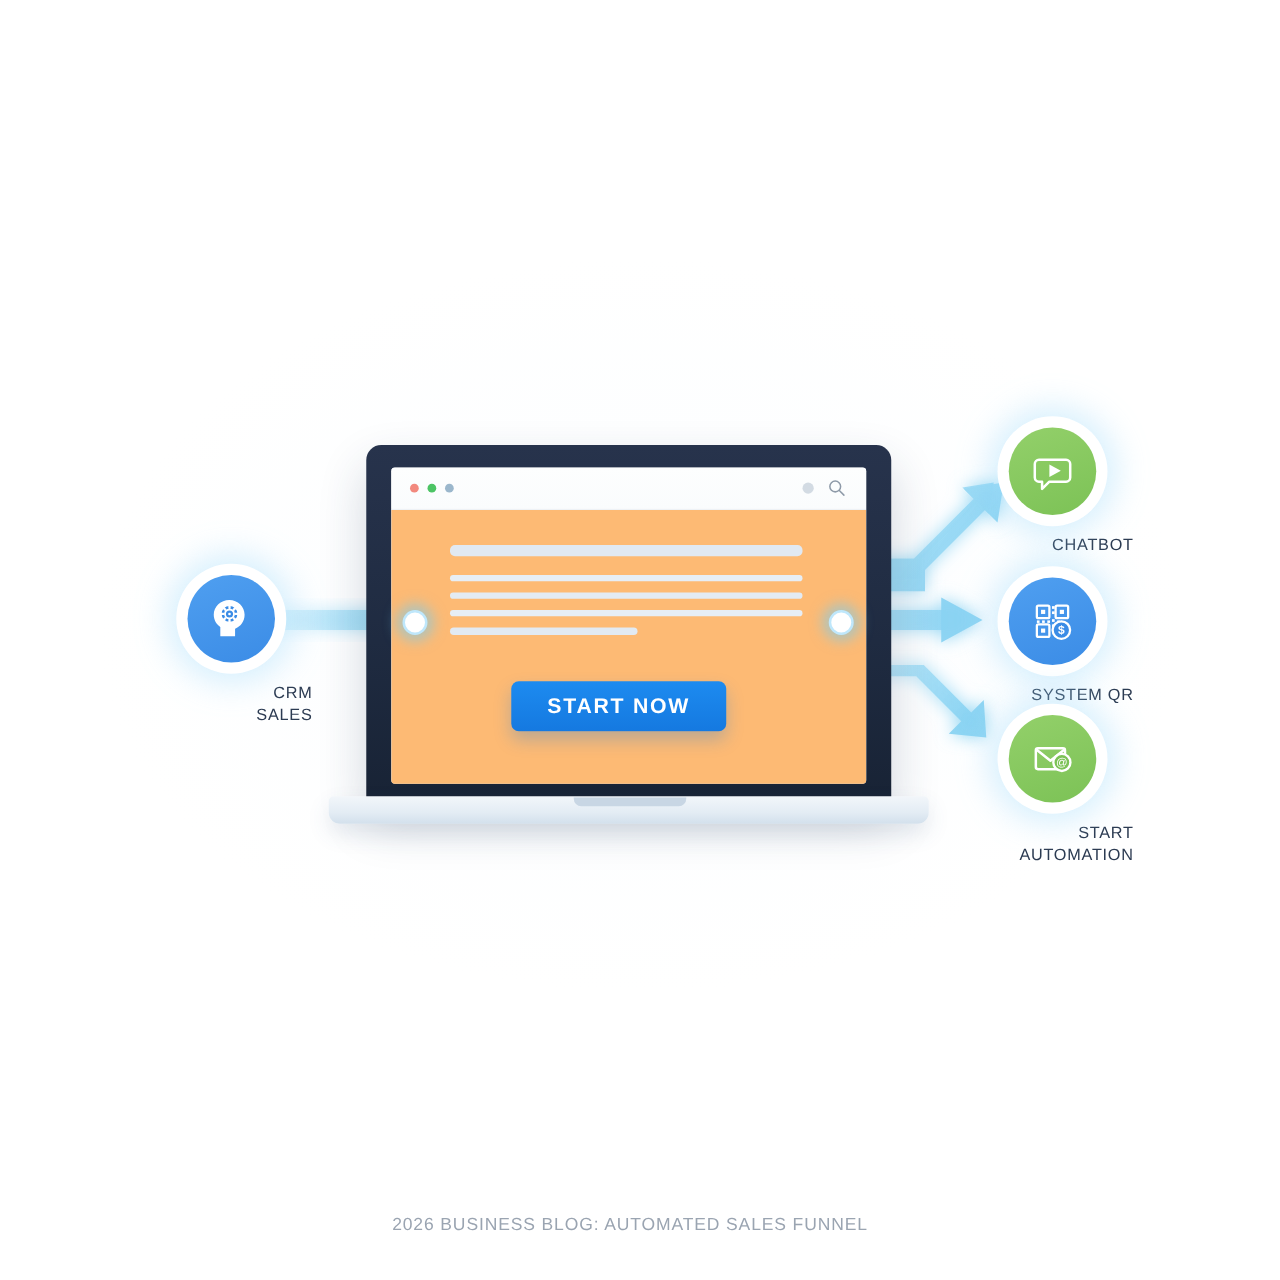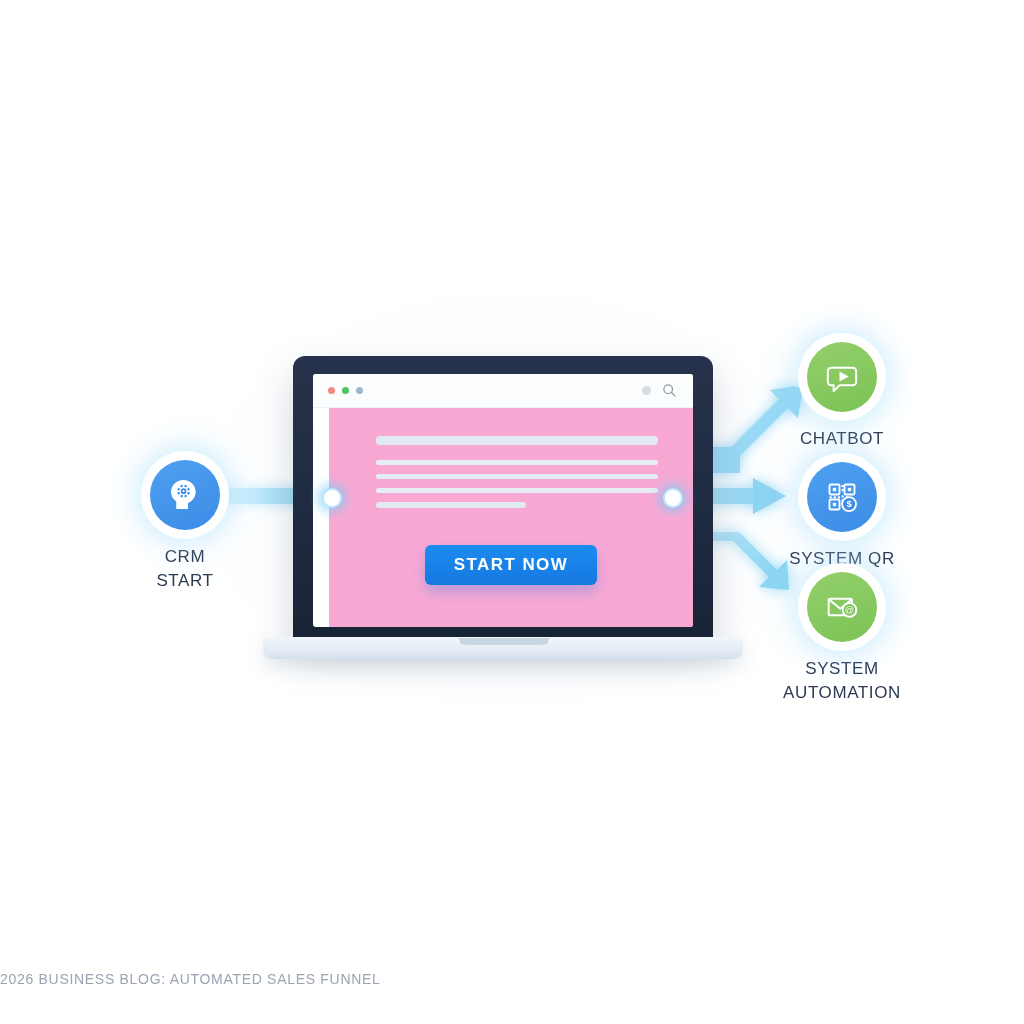--- a/index.html
+++ b/index.html
@@ -101,21 +101,21 @@
     border-radius: 50%;
     background: #d3dbe3;
   }
   #search-icon-wrap {
     position: absolute;
     right: 16px; top: 9px;
     width: 15px; height: 15px;
   }
 
   
-  #page-body { position: relative; height: 100%; background: #f9a8d4; margin-left: 16px; }
+  #page-body { position: relative; height: 100%; background: #fdba74; }
   .skel {
     position: absolute;
     border-radius: 4px;
     background: #e4ebf3;
   }
   #skel-0 { left: 47px; top: 28px; width: 282px; height: 9px; background:#e1e9f2; }
   #skel-1 { left: 47px; top: 52px; width: 282px; height: 5px; background:#e7eef5; }
   #skel-2 { left: 47px; top: 66px; width: 282px; height: 5px; background:#e3ebf3; }
   #skel-3 { left: 47px; top: 80px; width: 282px; height: 5px; background:#e7eef5; }
   #skel-4 { left: 47px; top: 94px; width: 150px; height: 6px; background:#e2eaf2; }
@@ -175,38 +175,40 @@
     height: 70px;
     border-radius: 50%;
     display: flex;
     align-items: center;
     justify-content: center;
   }
   .disc-blue  { background: linear-gradient(160deg, #4f9ff0 0%, #3b8ce6 100%); }
   .disc-green { background: linear-gradient(160deg, #93d06a 0%, #7cc256 100%); }
   .node-label {
     margin-top: 11px;
-    font-size: 17px;
+    font-size: 13px;
     color: #2c3b52;
     letter-spacing: 0.6px;
     line-height: 1.42;
     font-family: "Liberation Sans", sans-serif;
+    text-align: right;
   }
 
   #node-crm     { left: 120px; top: 456px; }
   #node-chatbot { left: 777px; top: 338px; }
   #node-payment { left: 777px; top: 458px; }
   #node-email   { left: 777px; top: 568px; }
 
   
   #caption {
     position: absolute;
     left: 0;
     top: 971px;
     width: 1008px;
+    text-align: center;
     font-size: 14px;
     letter-spacing: 0.7px;
     color: #9aa4b1;
     font-family: "Liberation Sans", sans-serif;
   }
 </style>
 </head>
 <body>
 
 <div id="stage">
@@ -318,21 +320,21 @@
               <line x1="3.9" y1="3.9" x2="5.4" y2="5.4"></line>
               <line x1="5.4" y1="-5.4" x2="3.9" y2="-3.9"></line>
               <line x1="-3.9" y1="3.9" x2="-5.4" y2="5.4"></line>
             </g>
           </g>
         </svg>
       </div>
     </div>
     <div class="node-label">
       <div>CRM</div>
-      <div>START</div>
+      <div>SALES</div>
     </div>
   </div>
 
   <div class="node" id="node-chatbot">
     <div class="node-badge">
       <div class="node-disc disc-green">
         <svg viewBox="0 0 48 48" width="40" height="40">
           <path d="M11,13 h26 a4,4 0 0 1 4,4 v13 a4,4 0 0 1 -4,4 h-16 l-7,7 v-7 h-3
                    a4,4 0 0 1 -4,-4 v-13 a4,4 0 0 1 4,-4 z" fill="none" stroke="#ffffff" stroke-width="2.4" stroke-linejoin="round"></path>
           <path d="M21,17.5 L32,23.5 L21,29.5 Z" fill="#ffffff"></path>
@@ -381,20 +383,20 @@
       <div class="node-disc disc-green">
         <svg viewBox="0 0 48 48" width="40" height="40">
           <rect x="8" y="14" width="28" height="20" rx="2" fill="none" stroke="#ffffff" stroke-width="2.4"></rect>
           <path d="M8.8,15.4 L22,26 L35.2,15.4" fill="none" stroke="#ffffff" stroke-width="2.4" stroke-linecap="round" stroke-linejoin="round"></path>
           <circle cx="33" cy="27.5" r="8.2" fill="#7cc256" stroke="#ffffff" stroke-width="2.3"></circle>
           <text x="33" y="31.4" text-anchor="middle" font-family="Liberation Sans, sans-serif" font-size="11" fill="#ffffff">@</text>
         </svg>
       </div>
     </div>
     <div class="node-label">
-      <div>SYSTEM</div>
+      <div>START</div>
       <div>AUTOMATION</div>
     </div>
   </div>
 
   <div id="caption">2026 BUSINESS BLOG: AUTOMATED SALES FUNNEL</div>
 
 </div>
 
 </body></html>

